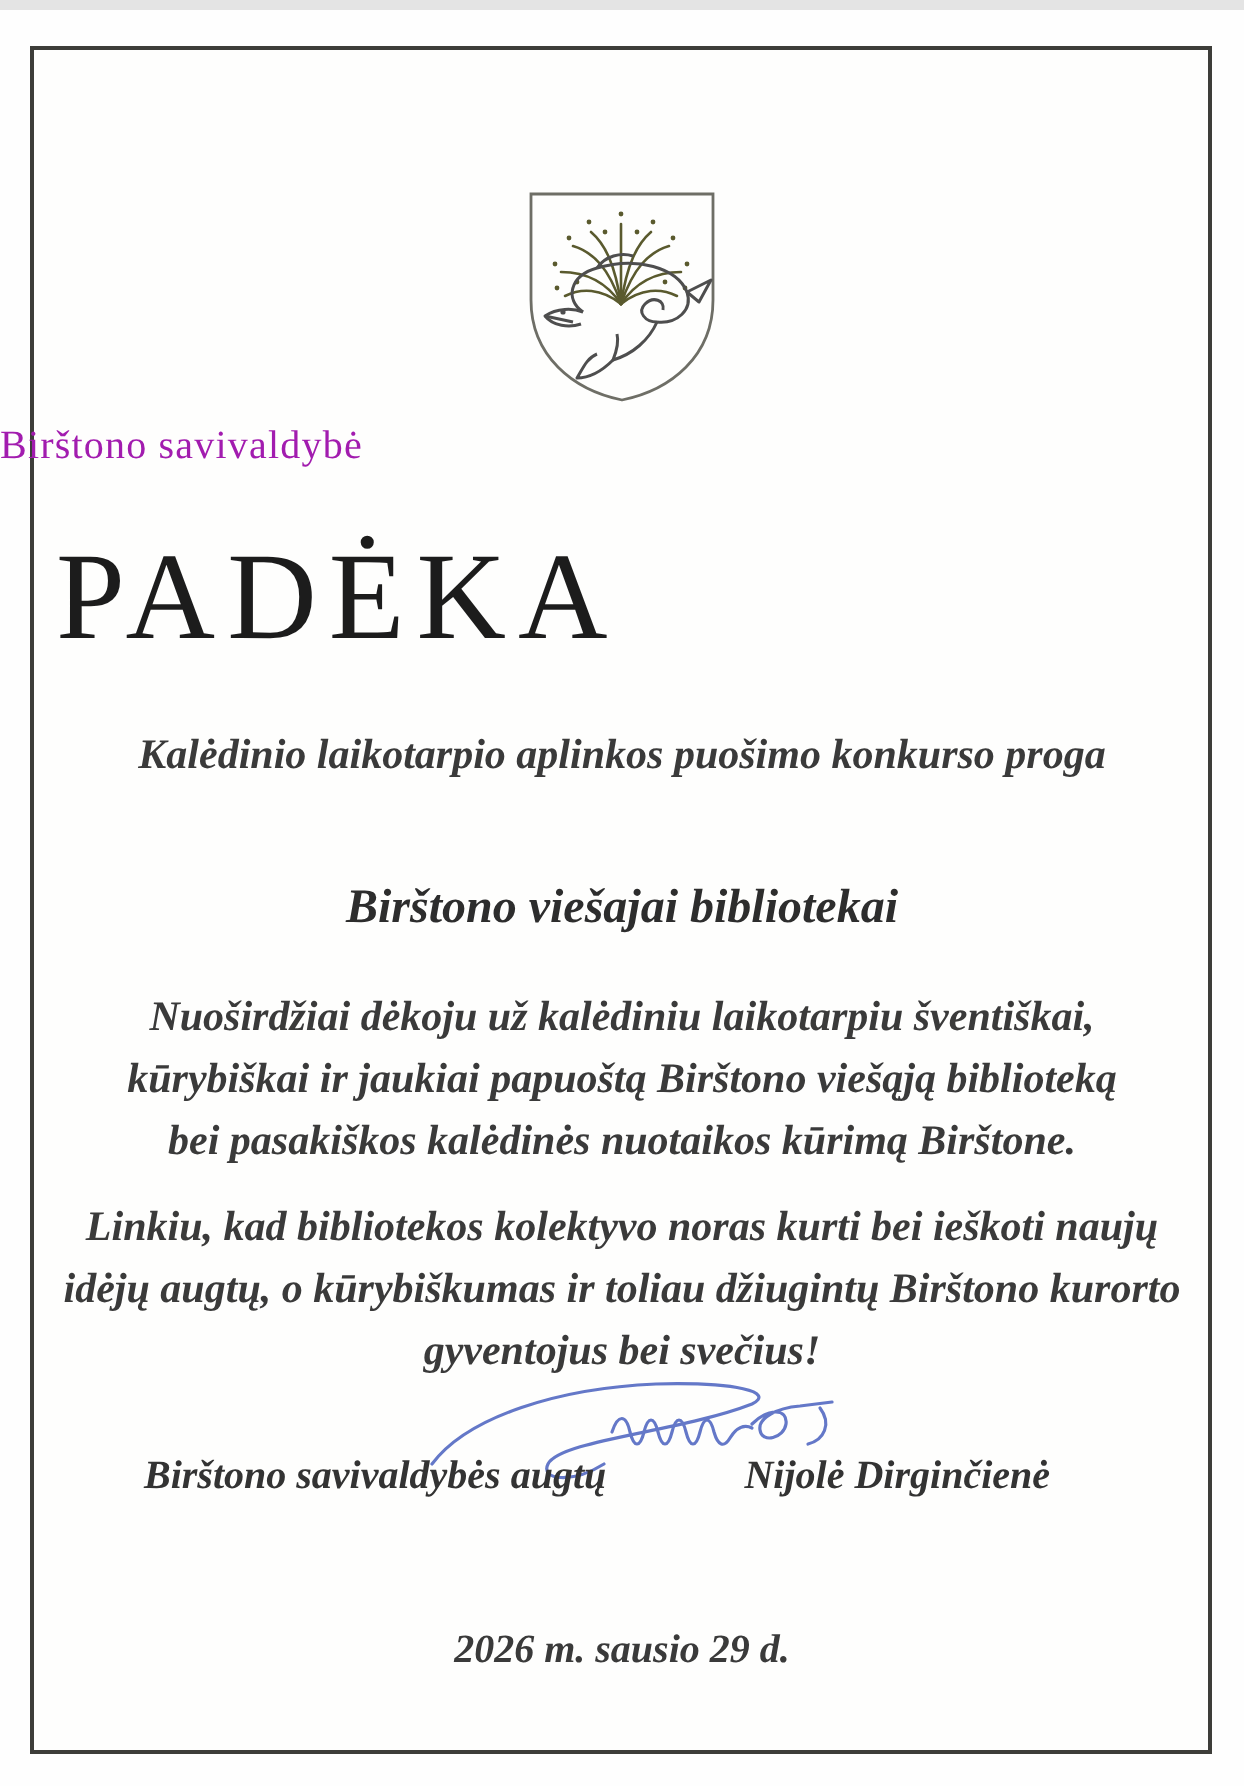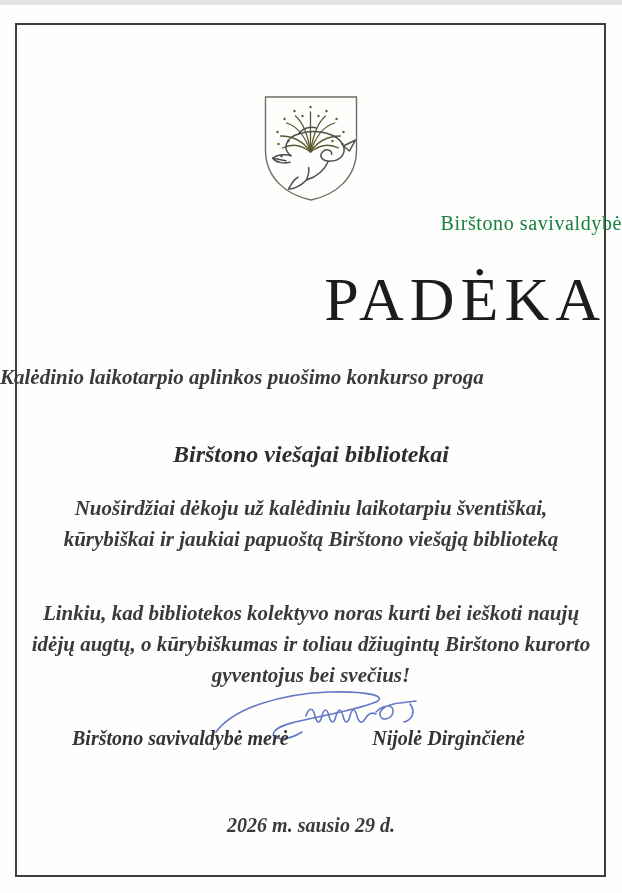--- a/index.html
+++ b/index.html
@@ -27,43 +27,44 @@
     background: #fefefd;
   }
   .crest {
     position: absolute;
     left: 0; right: 0; top: 92px;
     text-align: center;
   }
   .municipality {
     position: absolute;
     left: 0; right: 0; top: 212px;
-    text-align: right;
+    text-align: left;
     font-size: 20px;
     letter-spacing: 0.6px;
-    color: #15803d;
+    color: #a21caf;
   }
   .title {
     position: absolute;
     left: 0; right: 16px; top: 266px;
-    text-align: right;
+    text-align: left;
     font-size: 62px;
     line-height: 66px;
     letter-spacing: 6px;
     color: #1c1c1c;
     font-weight: normal;
+    padding-left: 28px;
   }
   .script {
     font-family: "Liberation Serif", serif;
     font-style: italic;
   }
   .occasion {
     position: absolute;
     left: 0; right: 0; top: 365px;
-    text-align: left;
+    text-align: center;
     font-size: 21px;
     font-weight: 600;
     color: #3a3a3a;
     white-space: nowrap;
   }
   .award-line-1 {
     position: absolute;
     left: 0; right: 0; top: 403px;
     text-align: center;
     font-size: 28px;
@@ -183,38 +184,39 @@
   <div class="title">PADĖKA</div>
 
   <div class="occasion script">Kalėdinio laikotarpio aplinkos puošimo konkurso proga</div>
 
 
   <div class="award-line-2 script">Birštono viešajai bibliotekai</div>
 
   <div class="para para-1 script">
     <span>Nuoširdžiai dėkoju už kalėdiniu laikotarpiu šventiškai,</span>
     <span>kūrybiškai ir jaukiai papuoštą Birštono viešąją biblioteką</span>
+    <span>bei pasakiškos kalėdinės nuotaikos kūrimą Birštone.</span>
   </div>
 
   <div class="para para-2 script">
     <span>Linkiu, kad bibliotekos kolektyvo noras kurti bei ieškoti naujų</span>
     <span>idėjų augtų, o kūrybiškumas ir toliau džiugintų Birštono kurorto</span>
     <span>gyventojus bei svečius!</span>
   </div>
 
   <div class="signature-svg">
     <svg viewBox="0 0 248 64" width="248" height="64" xmlns="http://www.w3.org/2000/svg">
       <g fill="none" stroke="#6478c8" stroke-width="1.6" stroke-linecap="round">
         <path d="M6,50 C24,26 70,12 118,10 C158,9 178,14 166,20 C130,34 70,38 64,50 C60,58 76,60 92,50"></path>
         <path d="M96,34 c3,-9 7,-9 9,0 c2,8 5,8 7,0 c2,-8 5,-8 7,0 c2,8 5,8 7,0 c2,-8 5,-8 7,0 c2,8 5,8 7,0 c2,-8 5,-8 7,0 c2,7 5,8 8,3 c3,-5 7,-7 11,-5"></path>
         <path d="M166,30 c8,-8 18,-8 17,0 c-1,7 -12,10 -13,3 c-1,-6 8,-11 20,-12 l16,-2"></path>
         <path d="M200,22 c6,8 2,16 -6,18"></path>
       </g>
     </svg>
   </div>
 
-  <div class="signer-title">Birštono savivaldybė merė</div>
+  <div class="signer-title">Birštono savivaldybės augtų</div>
 
   <div class="signer-name">Nijolė Dirginčienė</div>
 
   <div class="cert-date">2026 m. sausio 29 d.</div>
 
 </div>
 
 </body></html>

